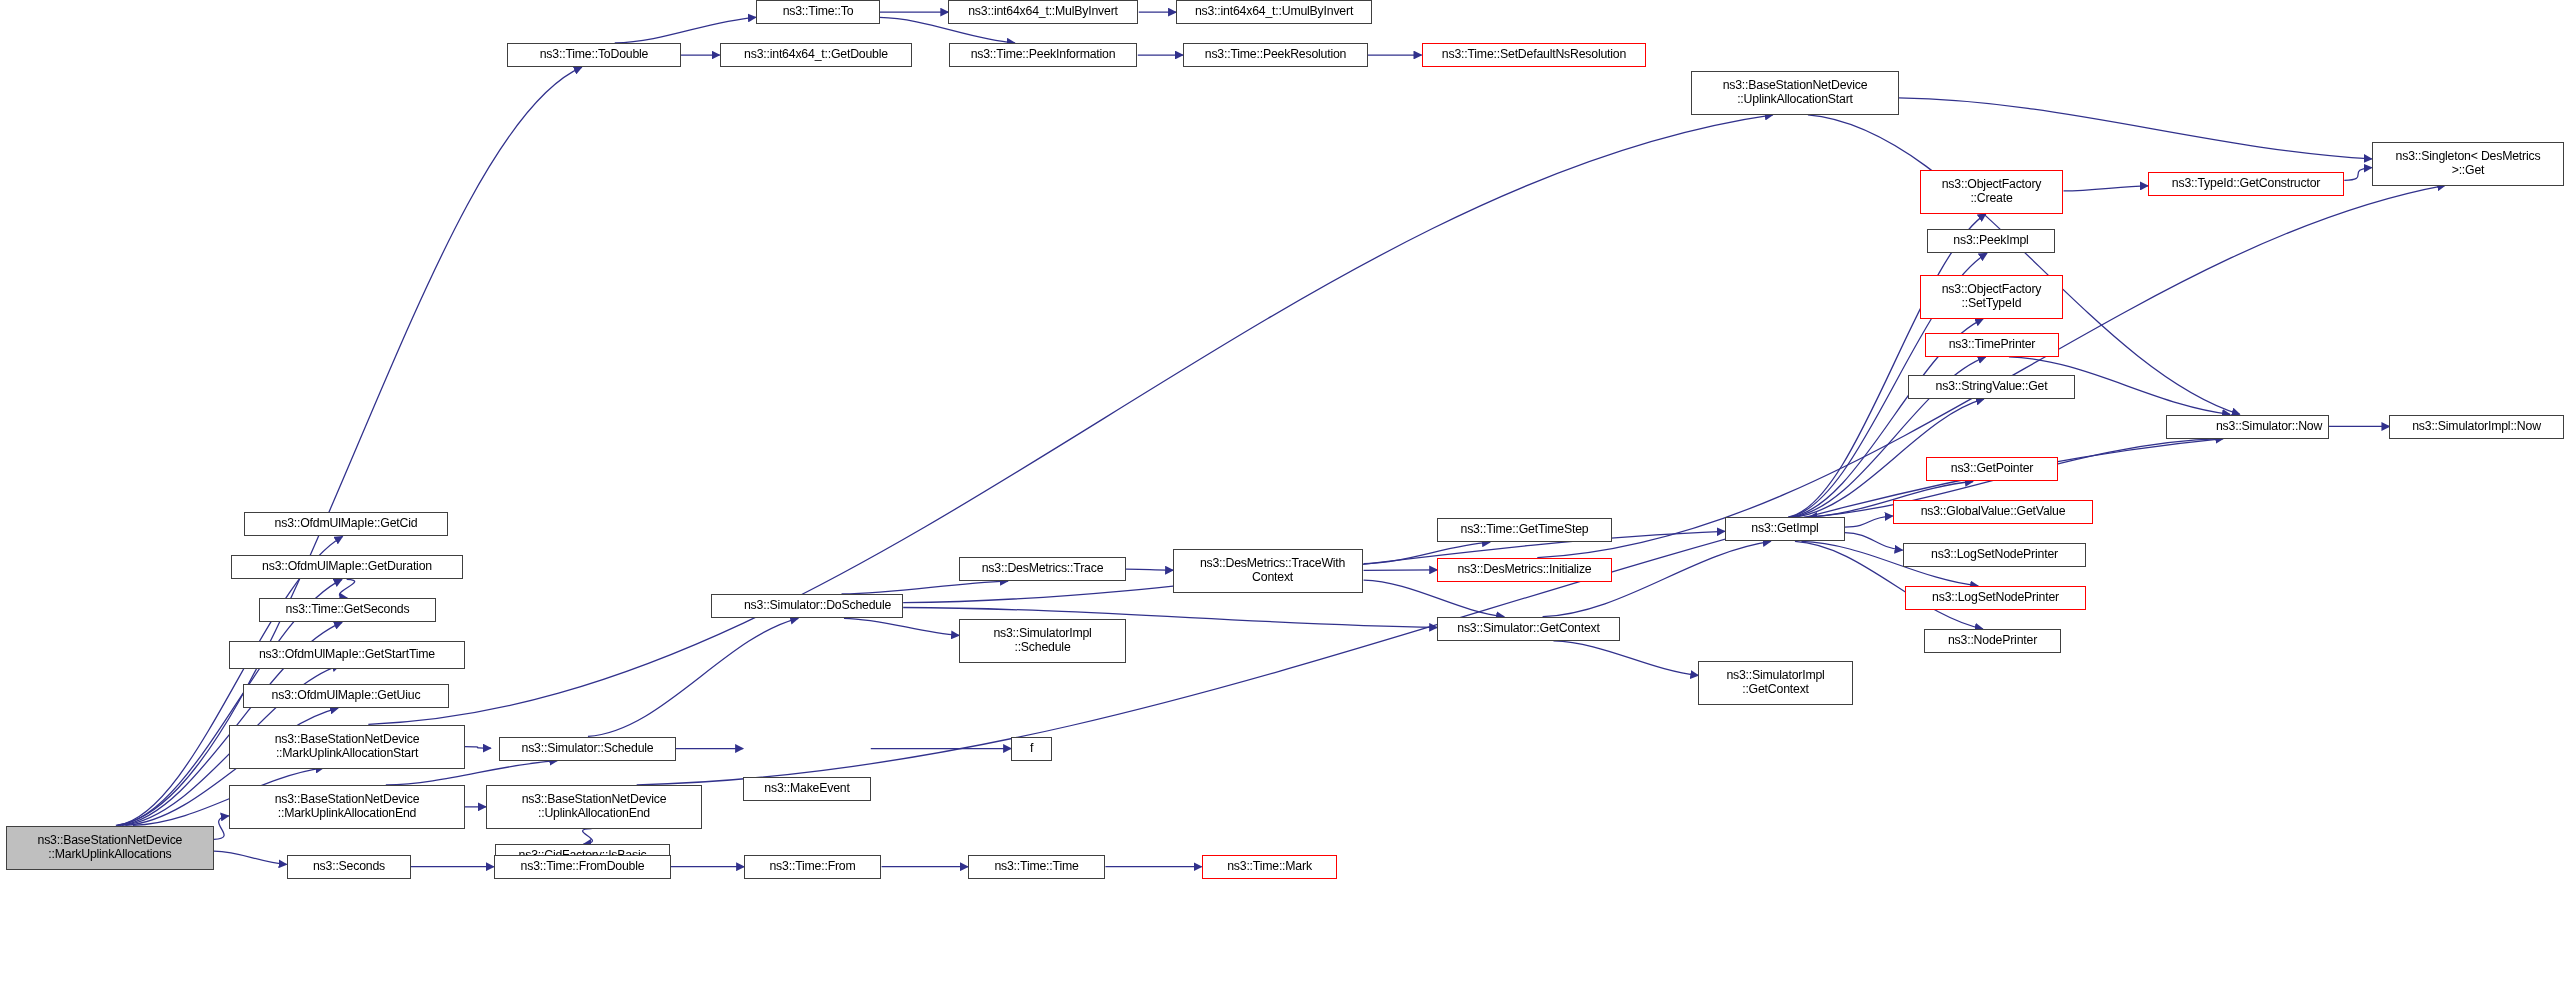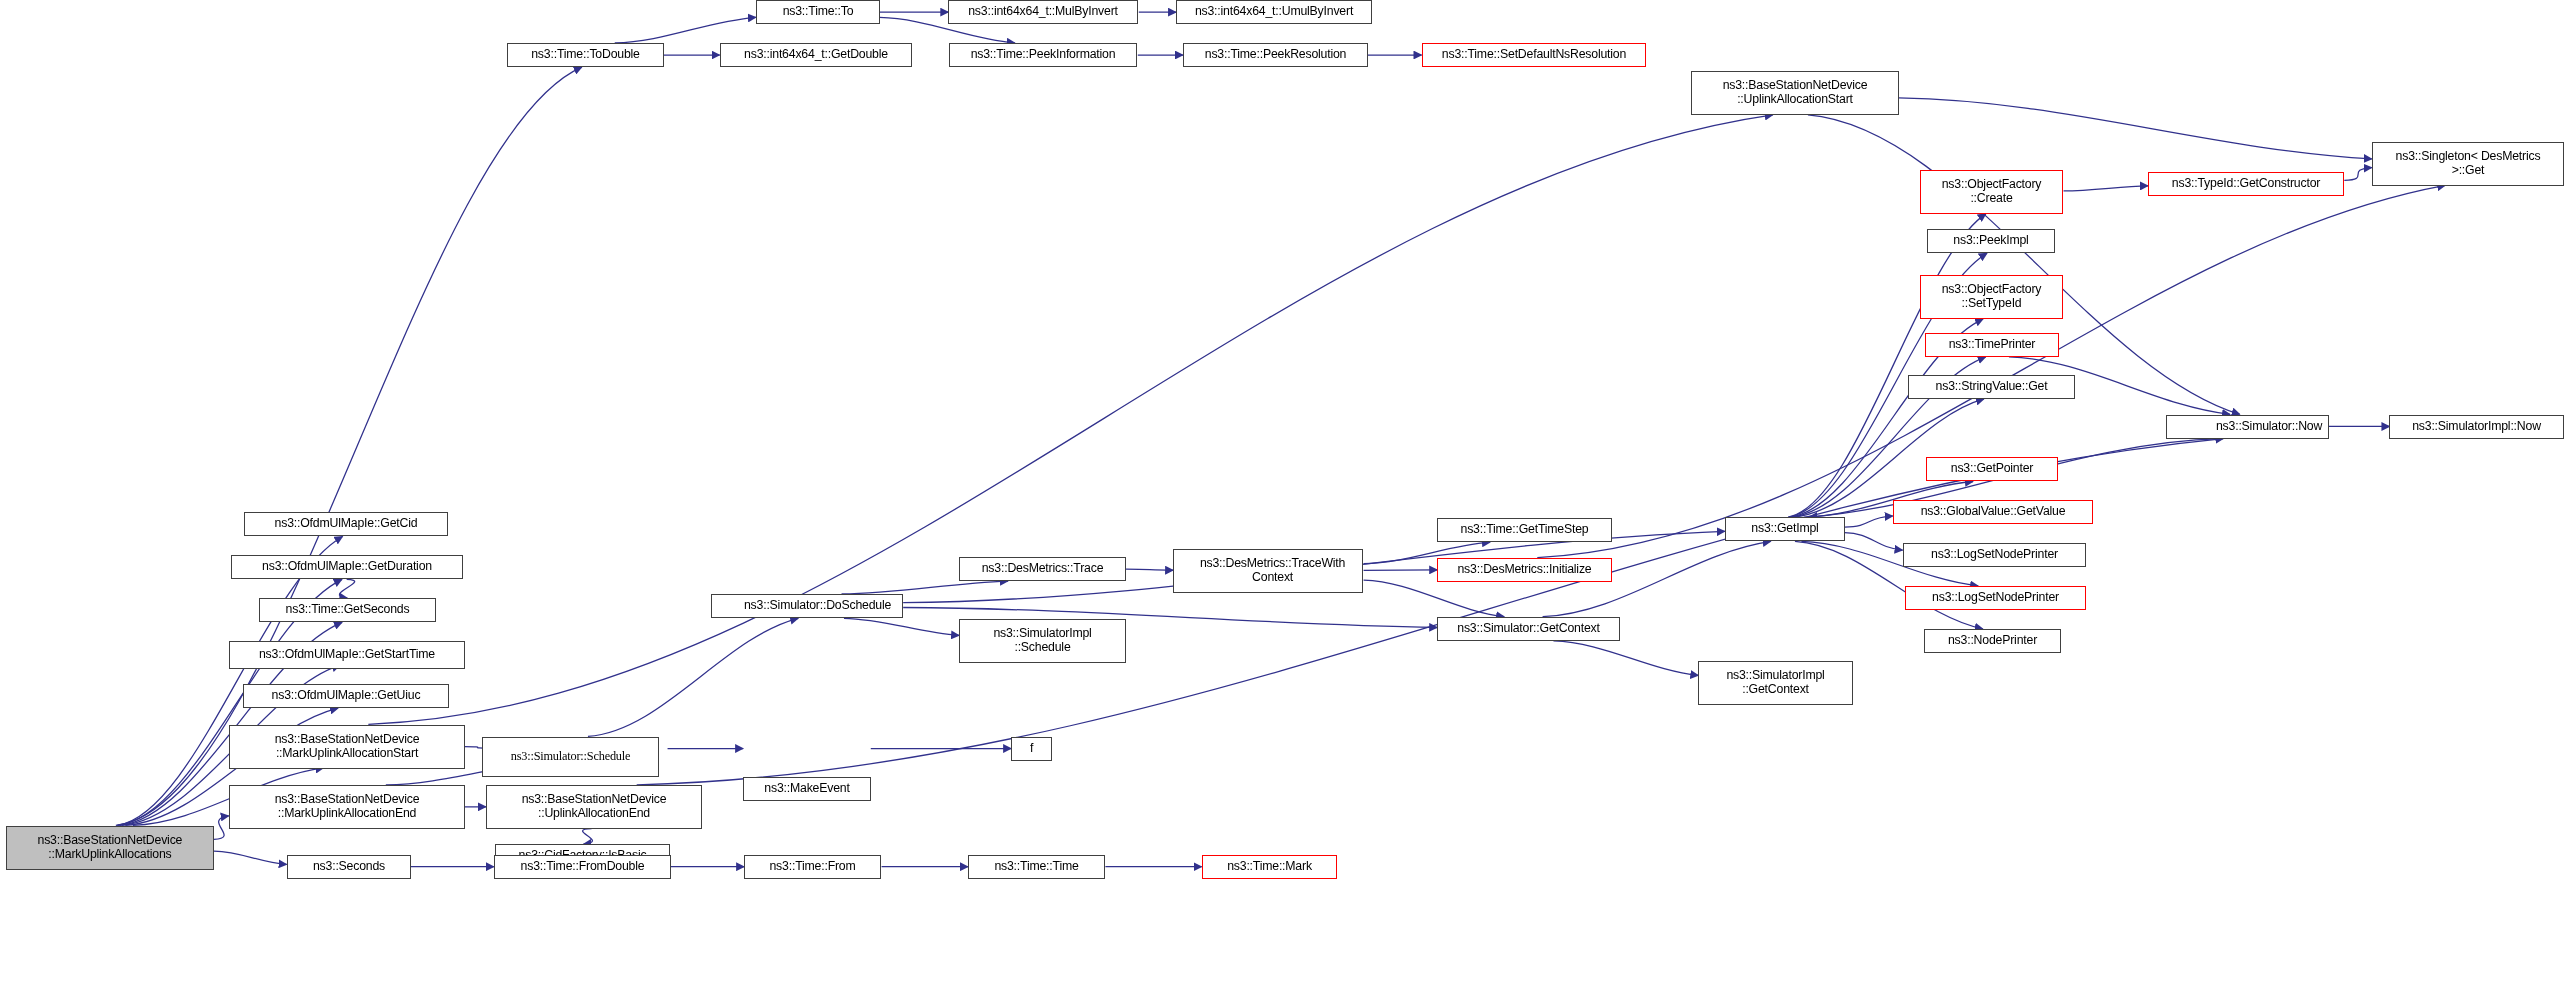--- a/index.html
+++ b/index.html
@@ -124,21 +124,21 @@
       <div class="node" style="left: 244px; top: 512px; width: 204px; height: 24px;">ns3::OfdmUlMapIe::GetCid</div>
       <div class="node" style="left: 231px; top: 555px; width: 232px; height: 24px;">ns3::OfdmUlMapIe::GetDuration</div>
       <div class="node" style="left: 259px; top: 598px; width: 177px; height: 24px;">ns3::Time::GetSeconds</div>
       <div class="node" style="left: 229px; top: 641px; width: 236px; height: 28px;">ns3::OfdmUlMapIe::GetStartTime</div>
       <div class="node" style="left: 243px; top: 684px; width: 206px; height: 24px;">ns3::OfdmUlMapIe::GetUiuc</div>
       <div class="node" style="left: 229px; top: 725px; width: 236px; height: 44px;">ns3::BaseStationNetDevice
 ::MarkUplinkAllocationStart</div>
       <div class="node" style="left: 229px; top: 785px; width: 236px; height: 44px;">ns3::BaseStationNetDevice
 ::MarkUplinkAllocationEnd</div>
       <div class="node" style="left: 287px; top: 855px; width: 124px; height: 24px;">ns3::Seconds</div>
-      <div class="node" style="left: 482px; top: 737px; width: 177px; height: 40px; font-family: Liberation Serif, serif;">ns3::Simulator::Schedule</div>
+      <div class="node" style="left: 499px; top: 737px; width: 177px; height: 24px;">ns3::Simulator::Schedule</div>
       <div class="node" style="left: 486px; top: 785px; width: 216px; height: 44px;">ns3::BaseStationNetDevice
 ::UplinkAllocationEnd</div>
       <div class="node" style="left: 495px; top: 844px; width: 175px; height: 24px;">ns3::CidFactory::IsBasic</div>
       <div class="node" style="left: 494px; top: 855px; width: 177px; height: 24px;">ns3::Time::FromDouble</div>
       <div class="node" style="left: 743px; top: 737px; width: 128px; height: 24px; margin-top: 40px;">ns3::MakeEvent</div>
       <div class="node" style="left: 1011px; top: 737px; width: 41px; height: 24px;">f</div>
       <div class="node" style="left: 744px; top: 855px; width: 137px; height: 24px;">ns3::Time::From</div>
       <div class="node" style="left: 968px; top: 855px; width: 137px; height: 24px;">ns3::Time::Time</div>
       <div class="node red" style="left: 1202px; top: 855px; width: 135px; height: 24px;">ns3::Time::Mark</div>
       <div class="node" style="left: 711px; top: 594px; width: 192px; height: 24px; padding-left: 24px;">ns3::Simulator::DoSchedule</div>
@@ -165,21 +165,21 @@
       <div class="node" style="left: 1903px; top: 543px; width: 183px; height: 24px;">ns3::LogSetNodePrinter</div>
       <div class="node red" style="left: 1905px; top: 586px; width: 181px; height: 24px;">ns3::LogSetNodePrinter</div>
       <div class="node" style="left: 1924px; top: 629px; width: 137px; height: 24px;">ns3::NodePrinter</div>
       <div class="node" style="left: 2166px; top: 415px; width: 163px; height: 24px; padding-left: 46px;">ns3::Simulator::Now</div>
       <div class="node" style="left: 2389px; top: 415px; width: 175px; height: 24px;">ns3::SimulatorImpl::Now</div>
       <div class="node" style="left: 1691px; top: 71px; width: 208px; height: 44px;">ns3::BaseStationNetDevice
 ::UplinkAllocationStart</div>
       <div class="node red" style="left: 2148px; top: 172px; width: 196px; height: 24px;">ns3::TypeId::GetConstructor</div>
       <div class="node" style="left: 2372px; top: 142px; width: 192px; height: 44px;">ns3::Singleton&lt; DesMetrics
 &gt;::Get</div>
-      <div class="node" style="left: 507px; top: 43px; width: 157px; height: 24px;">ns3::Time::ToDouble</div>
+      <div class="node" style="left: 507px; top: 43px; width: 174px; height: 24px;">ns3::Time::ToDouble</div>
       <div class="node" style="left: 756px; top: 0px; width: 124px; height: 24px;">ns3::Time::To</div>
       <div class="node" style="left: 720px; top: 43px; width: 192px; height: 24px;">ns3::int64x64_t::GetDouble</div>
       <div class="node" style="left: 948px; top: 0px; width: 190px; height: 24px;">ns3::int64x64_t::MulByInvert</div>
       <div class="node" style="left: 949px; top: 43px; width: 188px; height: 24px;">ns3::Time::PeekInformation</div>
       <div class="node" style="left: 1176px; top: 0px; width: 196px; height: 24px;">ns3::int64x64_t::UmulByInvert</div>
       <div class="node" style="left: 1183px; top: 43px; width: 185px; height: 24px;">ns3::Time::PeekResolution</div>
       <div class="node red" style="left: 1422px; top: 43px; width: 224px; height: 24px;">ns3::Time::SetDefaultNsResolution</div>
     </div>
 </div>
 

